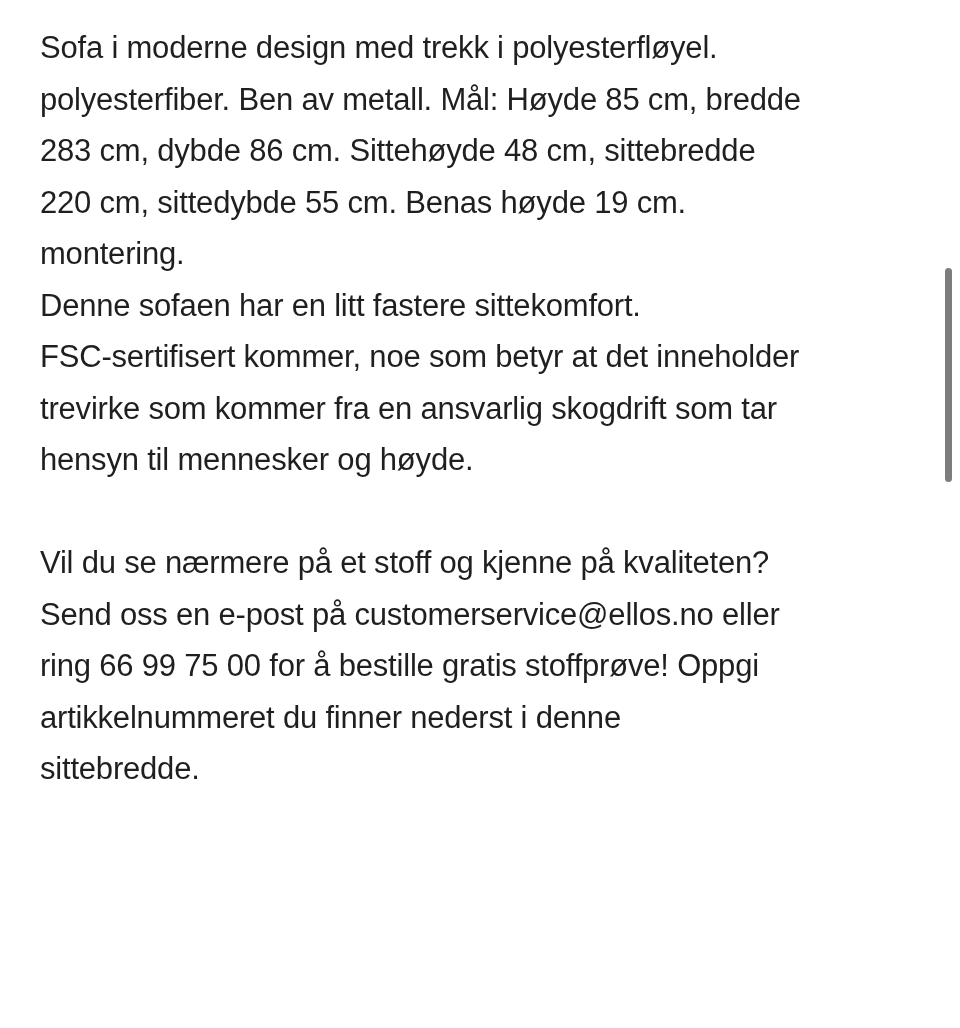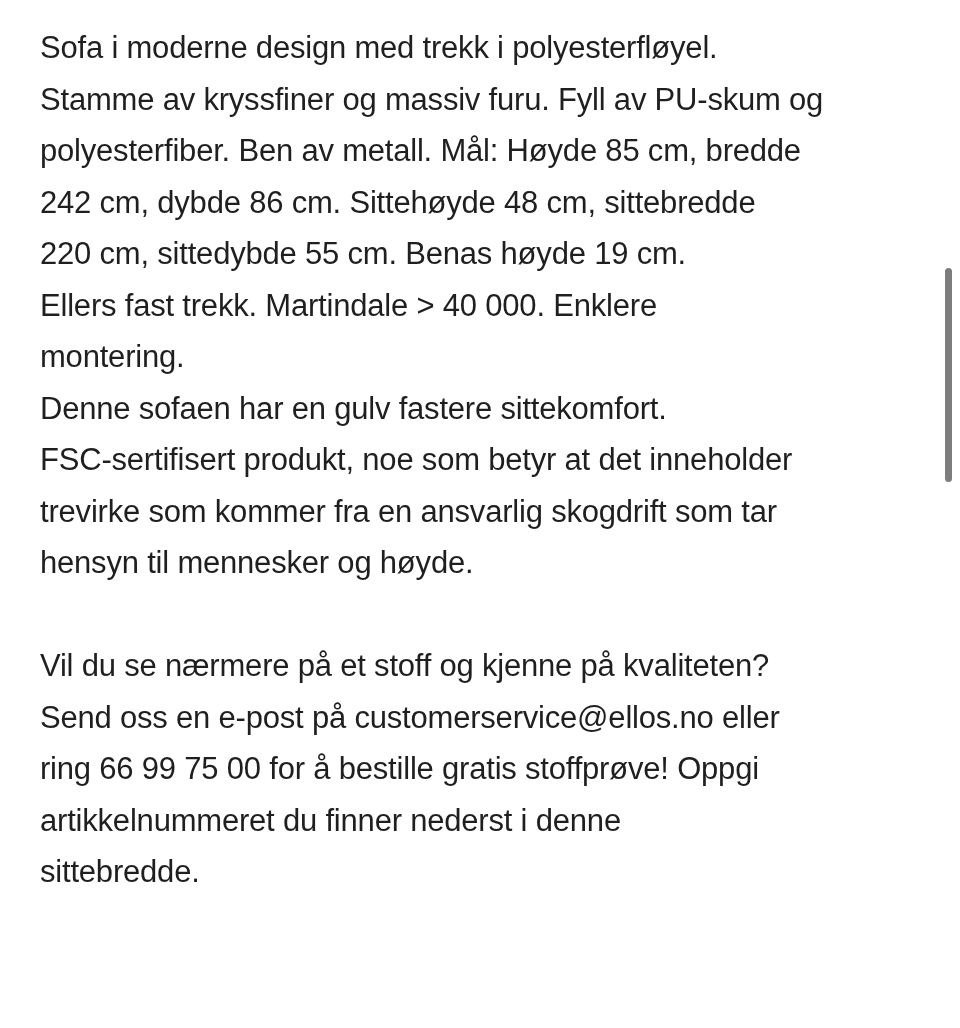--- a/index.html
+++ b/index.html
@@ -45,28 +45,26 @@
       background: #7d7d7d;
     }
   </style>
 </head>
 <body>
 
 <div class="page">
   <div class="description">
     <div>
       <span class="line">Sofa i moderne design med trekk i polyesterfløyel.</span>
-      <span class="line">Stamme av kryssfiner og massiv furu. Fyll av PU-skum og</span>
       <span class="line">polyesterfiber. Ben av metall. Mål: Høyde 85 cm, bredde</span>
-      <span class="line">242 cm, dybde 86 cm. Sittehøyde 48 cm, sittebredde</span>
+      <span class="line">283 cm, dybde 86 cm. Sittehøyde 48 cm, sittebredde</span>
       <span class="line">220 cm, sittedybde 55 cm. Benas høyde 19 cm.</span>
-      <span class="line">Ellers fast trekk. Martindale &gt; 40 000. Enklere</span>
       <span class="line">montering.</span>
-      <span class="line">Denne sofaen har en gulv fastere sittekomfort.</span>
-      <span class="line">FSC-sertifisert produkt, noe som betyr at det inneholder</span>
+      <span class="line">Denne sofaen har en litt fastere sittekomfort.</span>
+      <span class="line">FSC-sertifisert kommer, noe som betyr at det inneholder</span>
       <span class="line">trevirke som kommer fra en ansvarlig skogdrift som tar</span>
       <span class="line">hensyn til mennesker og høyde.</span>
     </div>
     <span class="para-gap"></span>
     <div>
       <span class="line">Vil du se nærmere på et stoff og kjenne på kvaliteten?</span>
       <span class="line">Send oss en e-post på customerservice@ellos.no eller</span>
       <span class="line">ring 66 99 75 00 for å bestille gratis stoffprøve! Oppgi</span>
       <span class="line">artikkelnummeret du finner nederst i denne</span>
       <span class="line">sittebredde.</span>

